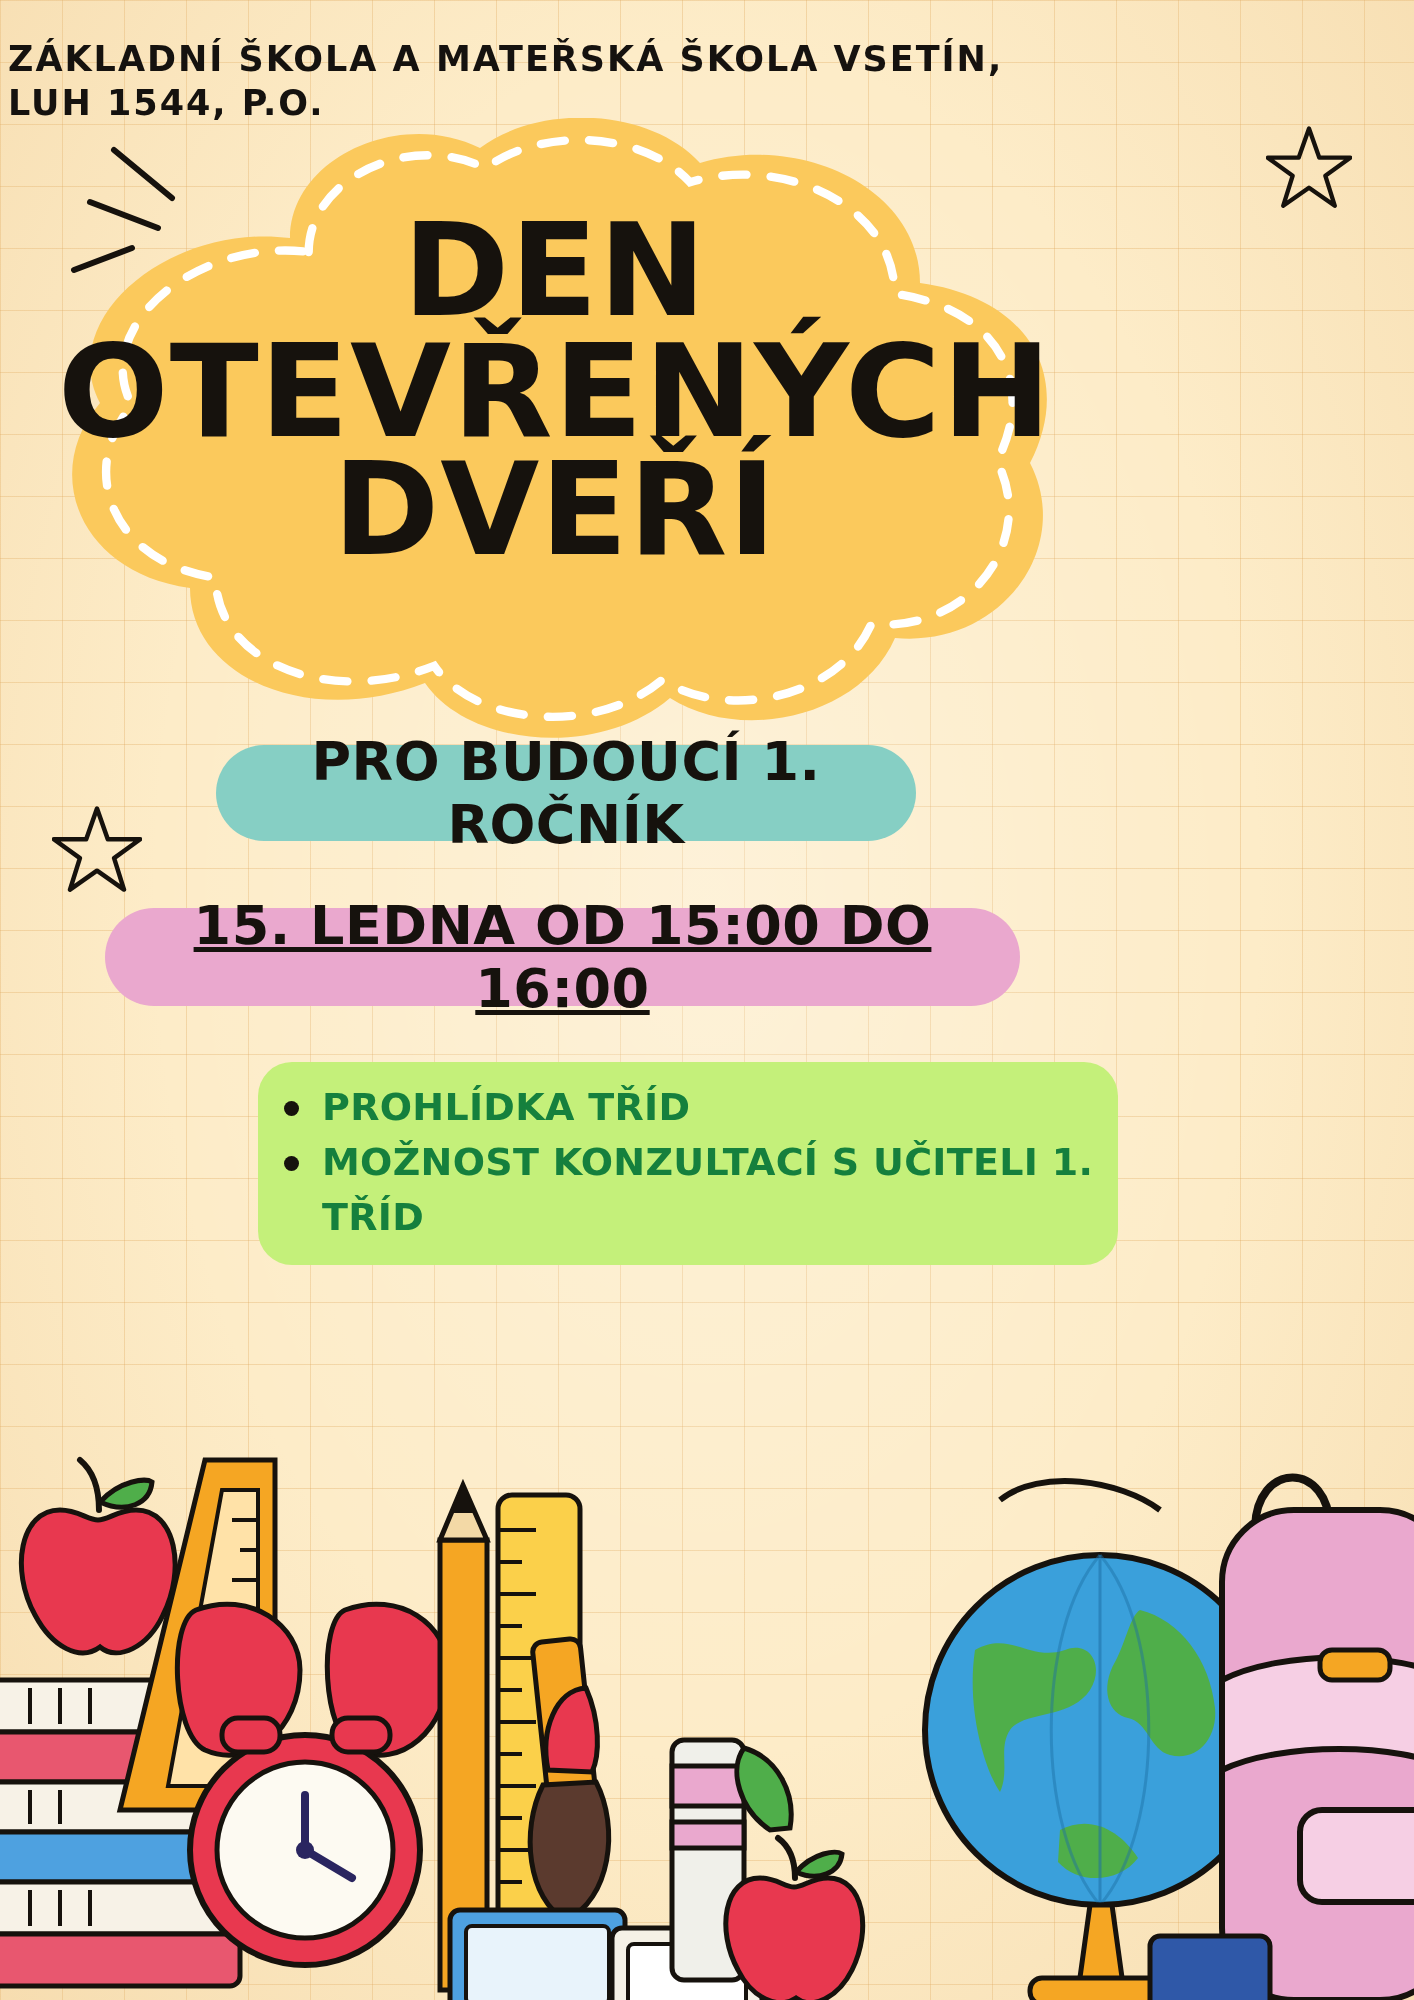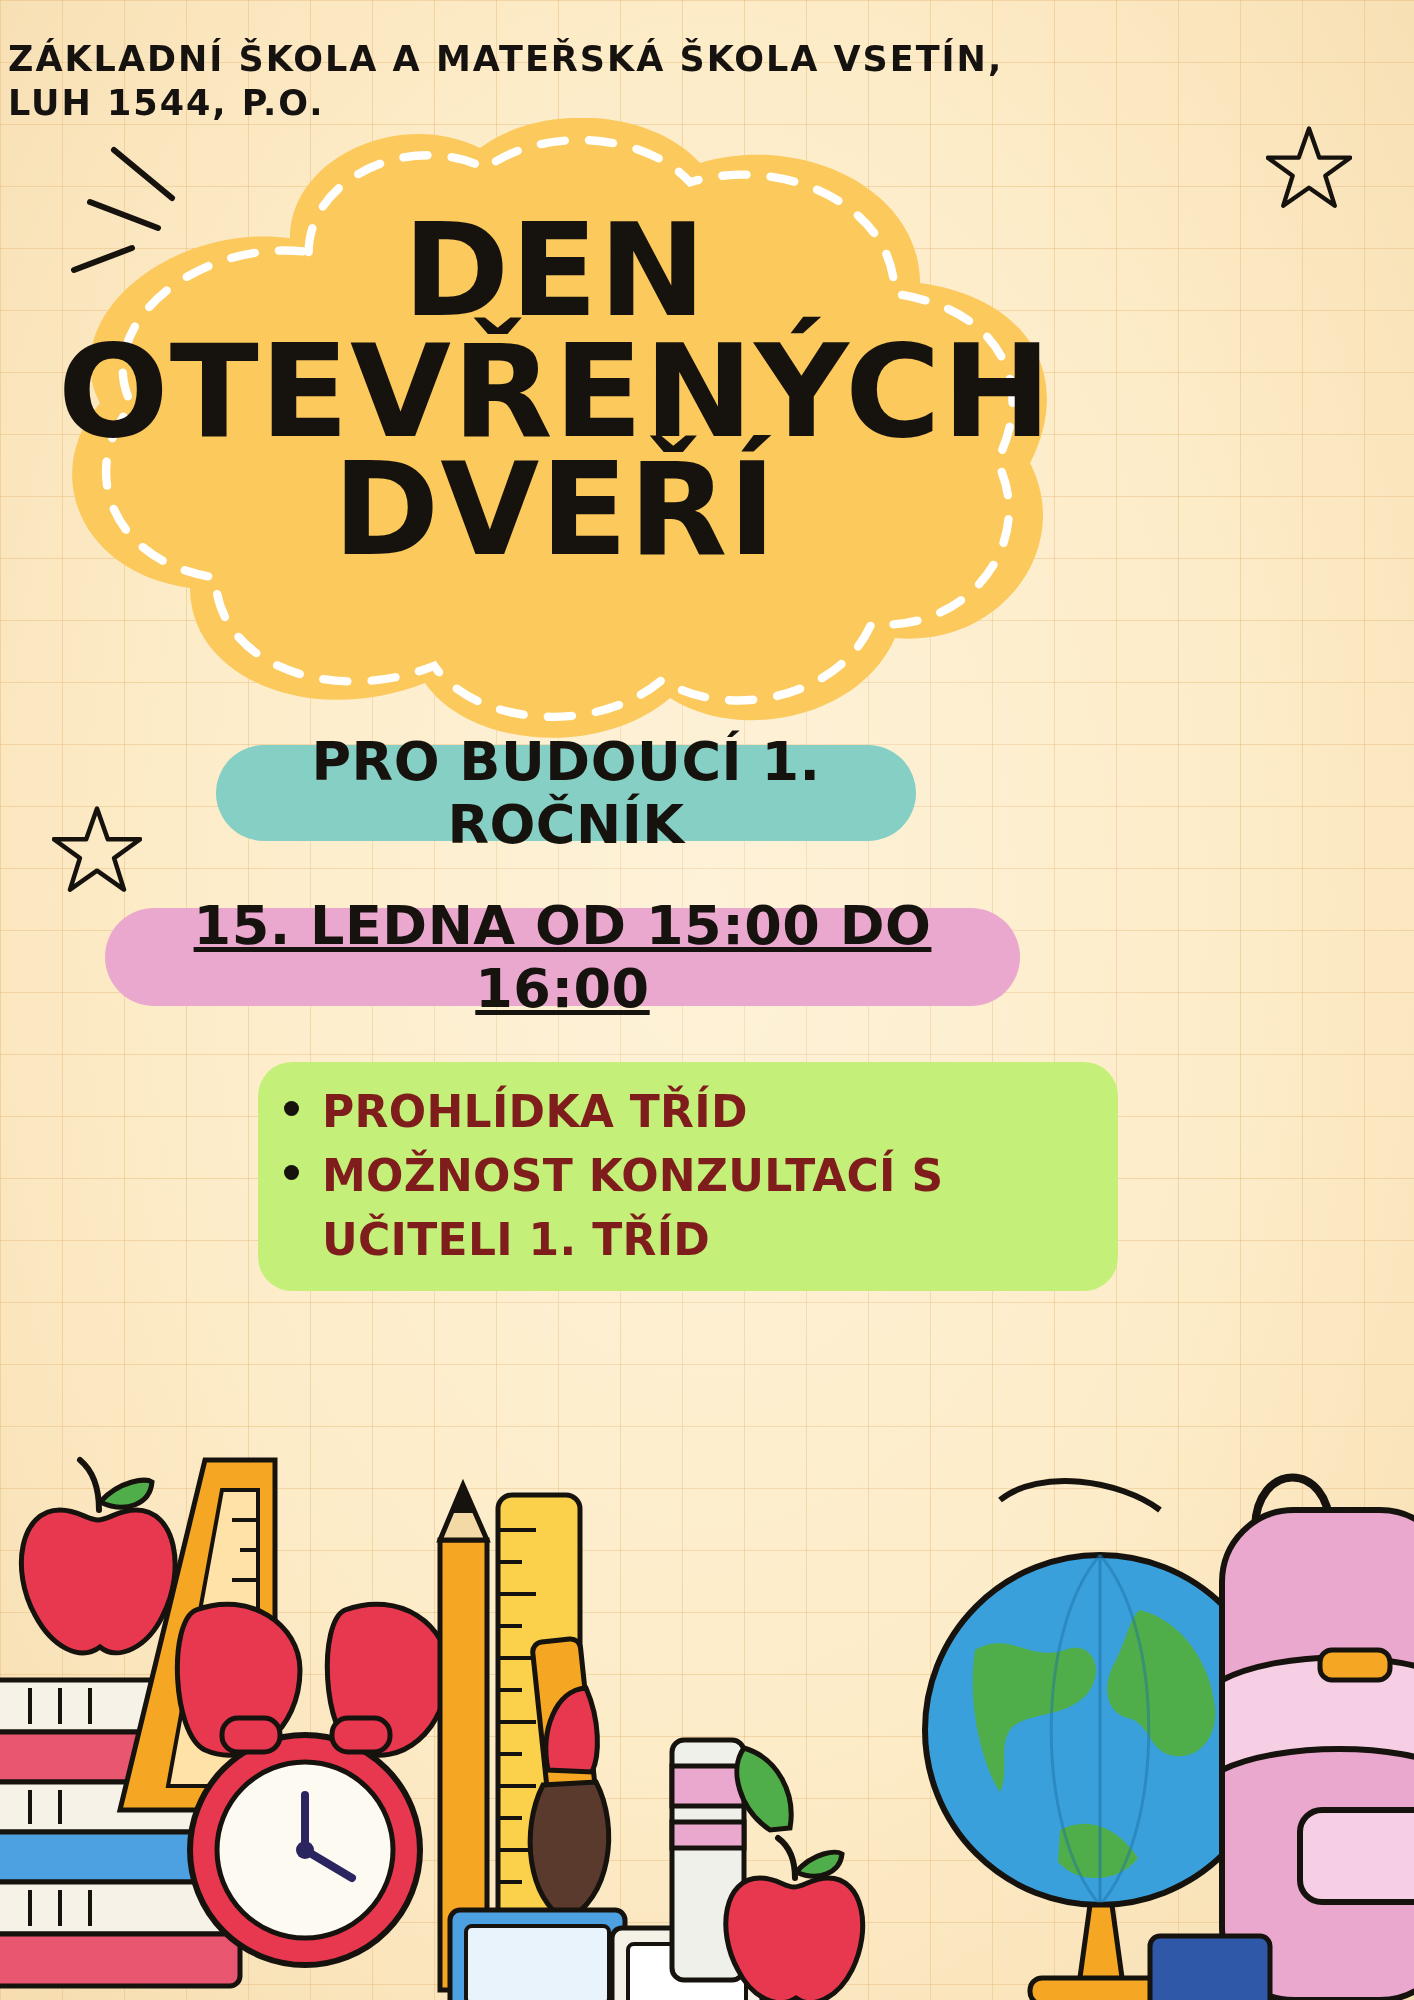--- a/index.html
+++ b/index.html
@@ -124,23 +124,23 @@
     display: block;
     padding: 18px 0 20px 0;
   }
   #pill-bullets ul {
     margin: 0;
     padding: 0 20px 0 64px;
     list-style: none;
   }
   #pill-bullets li {
     position: relative;
-    font-size: 44px;
+    font-size: 38px;
     font-weight: bold;
-    color: #7f1d1d;
+    color: #15803d;
     line-height: 1.45;
     text-align: left;
     letter-spacing: 0.3px;
   }
   #pill-bullets li::before {
     content: "";
     position: absolute;
     left: -38px;
     top: 21px;
     width: 15px;

